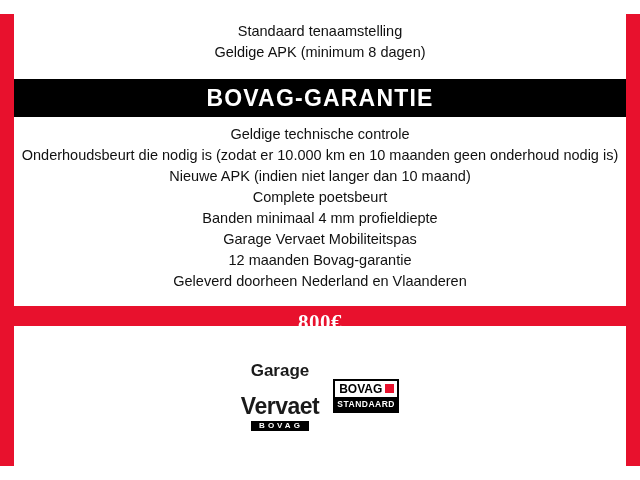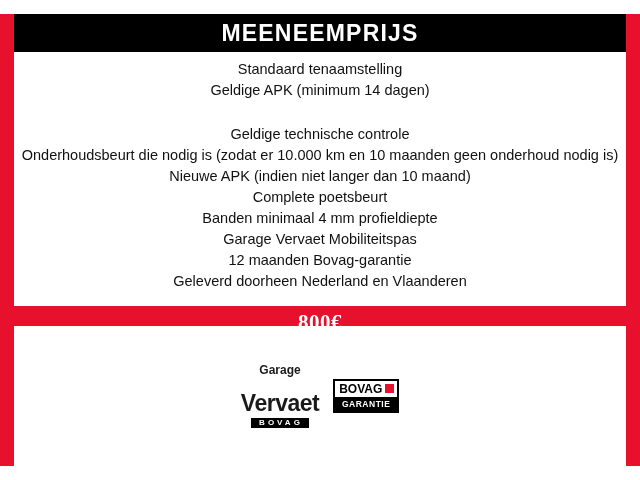--- a/index.html
+++ b/index.html
@@ -102,21 +102,21 @@
     gap: 14px;
   }
 
   .garage-logo {
     display: flex;
     flex-direction: column;
     align-items: center;
     line-height: 1;
   }
   .garage-logo .g-top {
-    font-size: 12px;
+    font-size: 17px;
     font-weight: bold;
     color: #1a1a1a;
     letter-spacing: 0px;
   }
   .garage-logo .g-mid {
     font-size: 23px;
     font-weight: bold;
     color: #1a1a1a;
     letter-spacing: -0.5px;
     margin-top: 16px;
@@ -168,30 +168,30 @@
 </head>
 <body>
 
 <div class="poster">
 
   <div class="side-bar left"></div>
   <div class="side-bar right"></div>
 
   <div class="content">
 
-    <div class="band-black">MEENEEMPRIJS</div>
 
     <div class="white-block">
       <div class="line">Standaard tenaamstelling</div>
-      <div class="line">Geldige APK (minimum 14 dagen)</div>
+      <div class="line">Geldige APK (minimum 8 dagen)</div>
     </div>
 
 
     <div class="gap"></div>
 
+    <div class="band-black">BOVAG-GARANTIE</div>
 
     <div class="white-block">
       <div class="line">Geldige technische controle</div>
       <div class="line">Onderhoudsbeurt die nodig is (zodat er 10.000 km en 10 maanden geen onderhoud nodig is)</div>
       <div class="line">Nieuwe APK (indien niet langer dan 10 maand)</div>
       <div class="line">Complete poetsbeurt</div>
       <div class="line">Banden minimaal 4 mm profieldiepte</div>
       <div class="line">Garage Vervaet Mobiliteitspas</div>
       <div class="line">12 maanden Bovag-garantie</div>
       <div class="line">Geleverd doorheen Nederland en Vlaanderen</div>
@@ -207,19 +207,19 @@
         <div class="g-top">Garage</div>
         <div class="g-mid">Vervaet</div>
         <div class="g-bot">BOVAG</div>
       </div>
 
       <div class="bovag-logo">
         <div class="b-top">
           <span>BOVAG</span>
           <span class="mark"></span>
         </div>
-        <div class="b-bot">GARANTIE</div>
+        <div class="b-bot">STANDAARD</div>
       </div>
 
     </div>
 
   </div>
 </div>
 
 </body></html>

